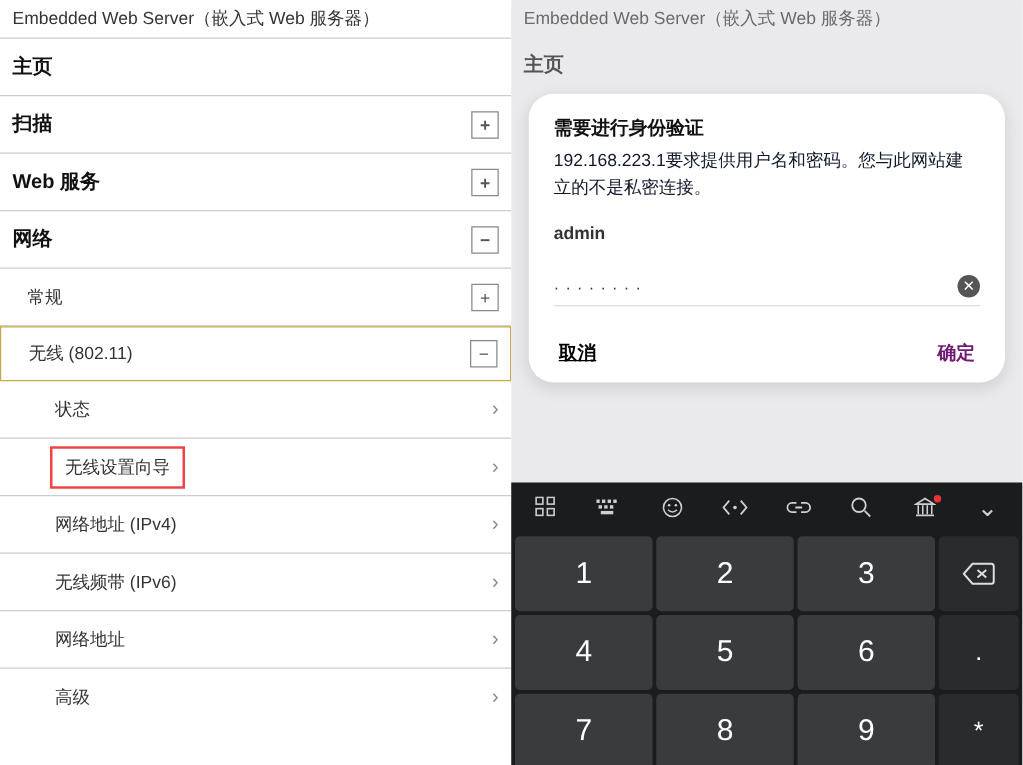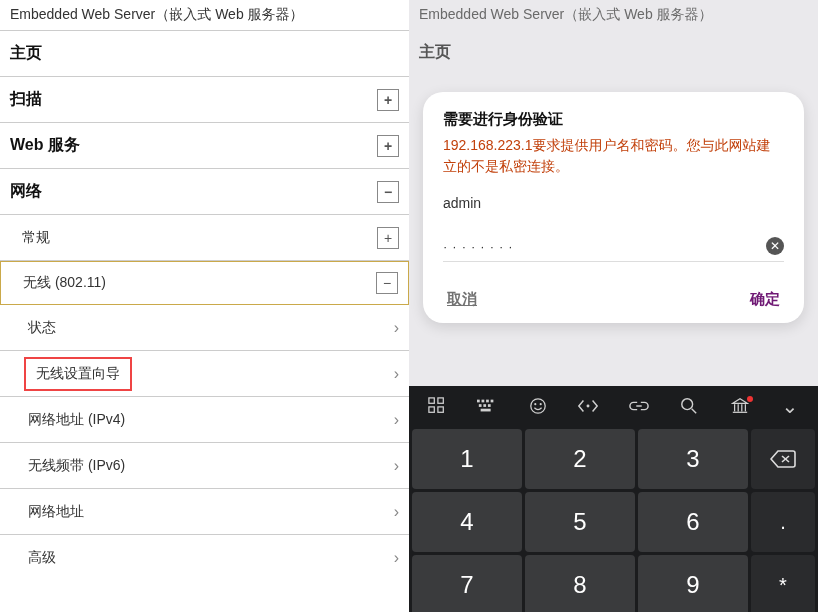--- a/index.html
+++ b/index.html
@@ -10,49 +10,49 @@
   .pane-left { width: 409px; background: #fff; }
   .pane-right { width: 409px; background: #eae9ec; }
 
   
   .title-row { padding: 6px 10px 6px 10px; font-size: 14px; color: #333; border-bottom: 1px solid #ccc; }
   .row { display: flex; align-items: center; justify-content: space-between; padding: 0 10px; border-bottom: 1px solid #ccc; }
   .row.h44 { height: 44px; }
   .row.h46 { height: 46px; }
   .row.bold { font-weight: 600; font-size: 16px; color: #111; }
   .row.sub  { font-size: 14px; color: #333; padding-left: 22px; }
-  .row.subsub { font-size: 14px; color: #333; padding-left: 28px; }
+  .row.subsub { font-size: 14px; color: #333; padding-left: 44px; }
   .row .lbl { }
   .sqbtn { width: 22px; height: 22px; border: 1px solid #888; display: flex; align-items: center; justify-content: center; font-size: 14px; color: #555; }
   .chev { font-size: 16px; color: #888; font-weight: 300; }
 
   .row.gold-border { border: 1px solid #caa94a; }
   .row.red-box .lbl { border: 2px solid #ef4444; padding: 6px 10px; margin-left: -4px; }
 
   
   .pane-left .row.bold.first { border-top: none; }
 
   
   .pane-right .title-row { background: #eae9ec; border-bottom: none; color: #6a6a6a; }
   .pane-right .home-row { height: 44px; padding-left: 10px; display:flex; align-items:center; font-weight:600; font-size:16px; color:#555; }
 
   .dialog {
-    position: absolute; left: 14px; right: 14px; top: 92px;
+    position: absolute; left: 14px; right: 14px; top: 75px;
     background: #fff; border-radius: 20px; padding: 18px 20px 14px 20px;
     box-shadow: 0 4px 14px rgba(0,0,0,.12);
   }
   .dlg-title { font-weight: 700; font-size: 15px; color: #111; margin-bottom: 6px; }
-  .dlg-msg   { font-size: 14px; color: #c2410c; line-height: 1.5; margin-bottom: 18px; }
-  .dlg-user  { font-size: 14px; color: #333; margin-bottom: 26px; }
+  .dlg-msg   { font-size: 14px; color: #0f172a; line-height: 1.5; margin-bottom: 18px; }
+  .dlg-user  { font-size: 14px; color: #333; margin-bottom: 26px; font-weight: bold; }
   .dlg-pass-row { display:flex; align-items:center; justify-content:space-between; border-bottom:1px solid #ddd; padding-bottom:6px; margin-bottom:28px; }
   .dlg-pass  { font-size: 13px; letter-spacing: 5px; color:#333; }
   .clear-ico { width:18px; height:18px; border-radius:50%; background:#555; color:#fff; display:flex; align-items:center; justify-content:center; font-size:12px; }
   .dlg-btns  { display:flex; justify-content:space-between; padding: 0 4px; }
   .dlg-btn   { font-size:15px; font-weight:600; }
-  .dlg-cancel{ color:#737373;text-decoration:underline; }
+  .dlg-cancel{ color:#000000;text-decoration:underline; }
   .dlg-ok    { color:#701a75; }
 
   
   .kbd { position:absolute; left:0; right:0; bottom:0; height:226px; background:#1b1c1e; color:#ddd; }
   .kbd-toolbar { height:40px; display:flex; align-items:center; justify-content:space-between; padding:0 12px; }
   .kbd-toolbar .ico { width:32px; display:flex; justify-content:center; font-size:16px; color:#cfcfcf; position:relative; }
   .kbd-toolbar .ico .dot { position:absolute; top:-1px; right:3px; width:6px; height:6px; background:#e33; border-radius:50%; }
   .kbd-grid { display:grid; grid-template-columns: 1fr 1fr 1fr 64px; grid-template-rows: repeat(3, 60px); gap:3px; padding:3px; }
   .key { background:#3a3b3d; display:flex; align-items:center; justify-content:center; font-size:24px; color:#fff; border-radius:4px; }
   .key.func { background:#2a2b2d; font-size:20px; }

